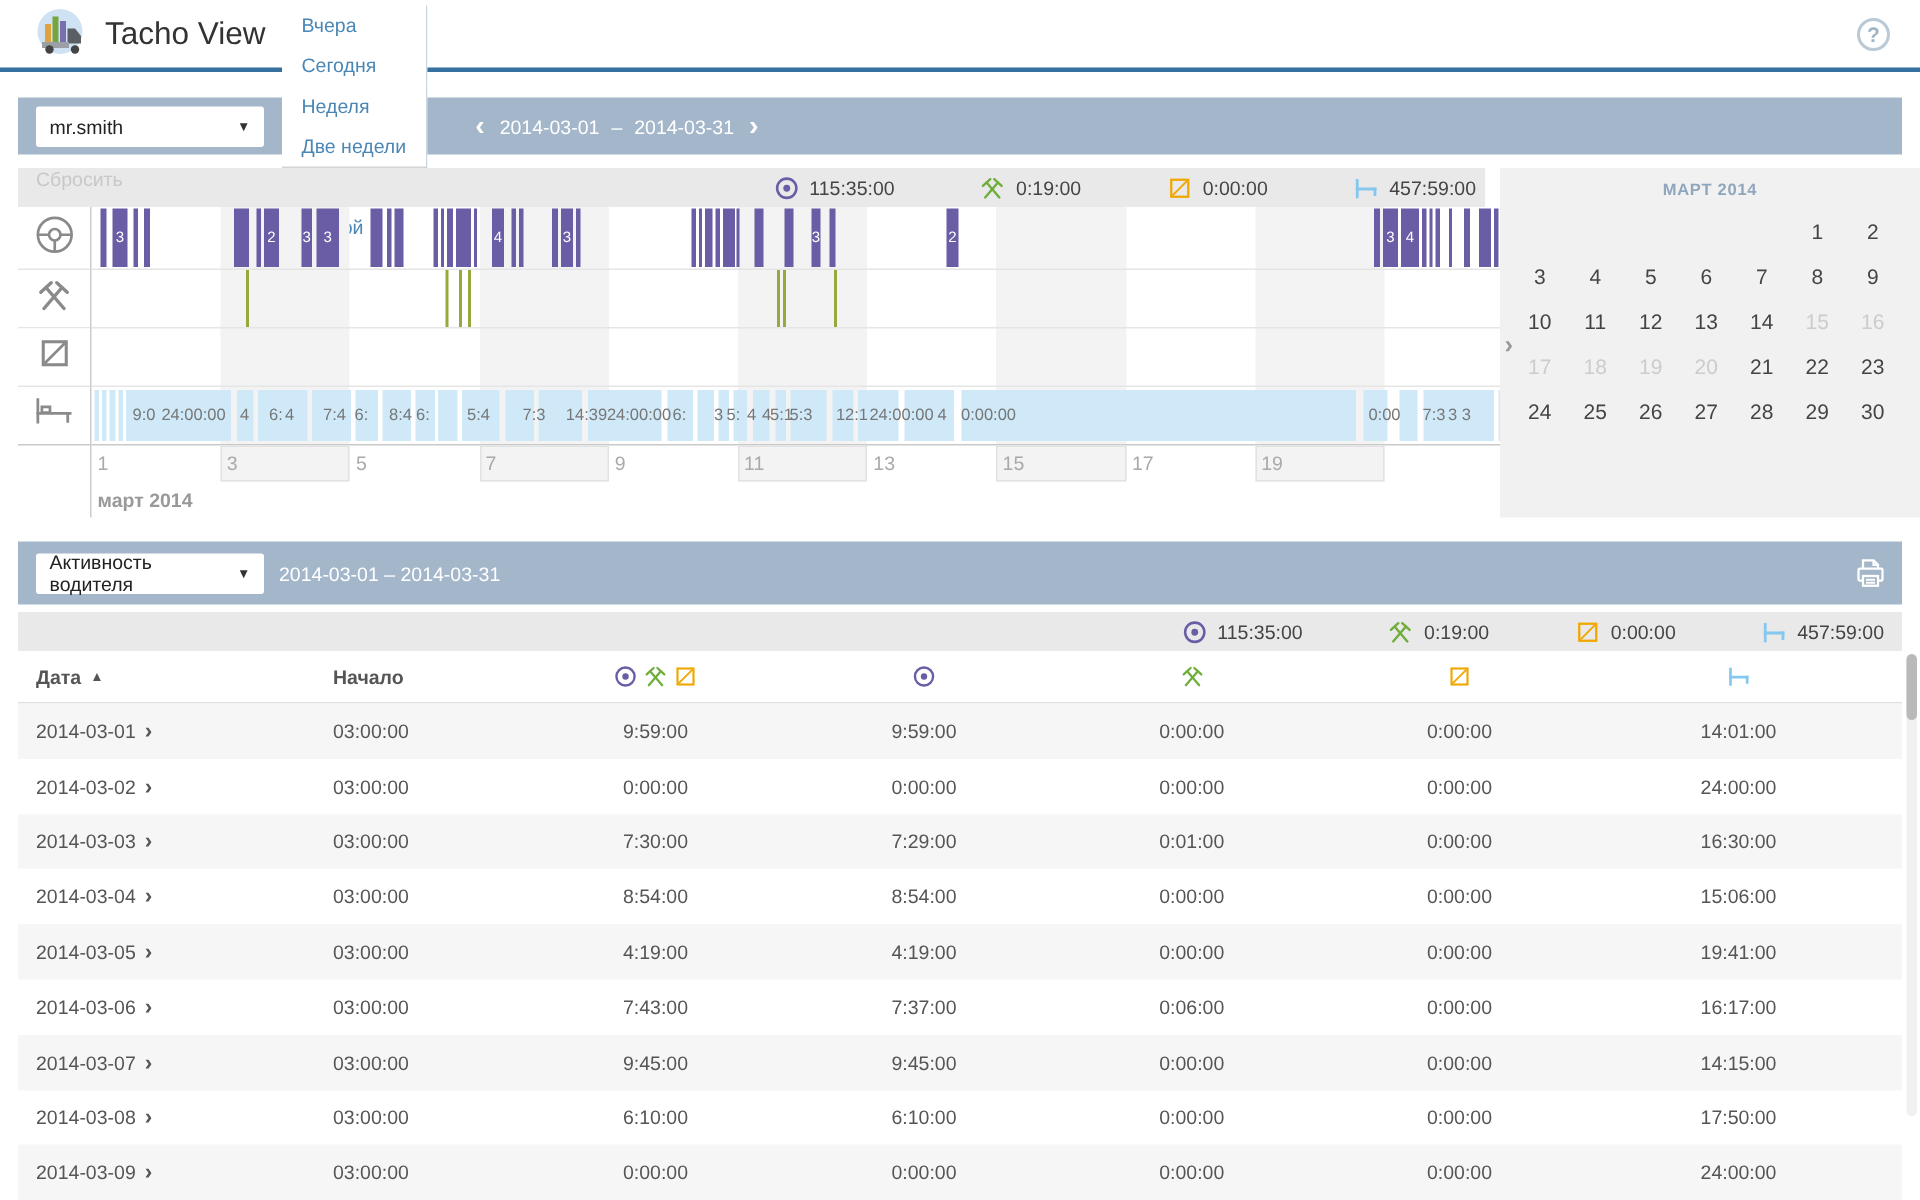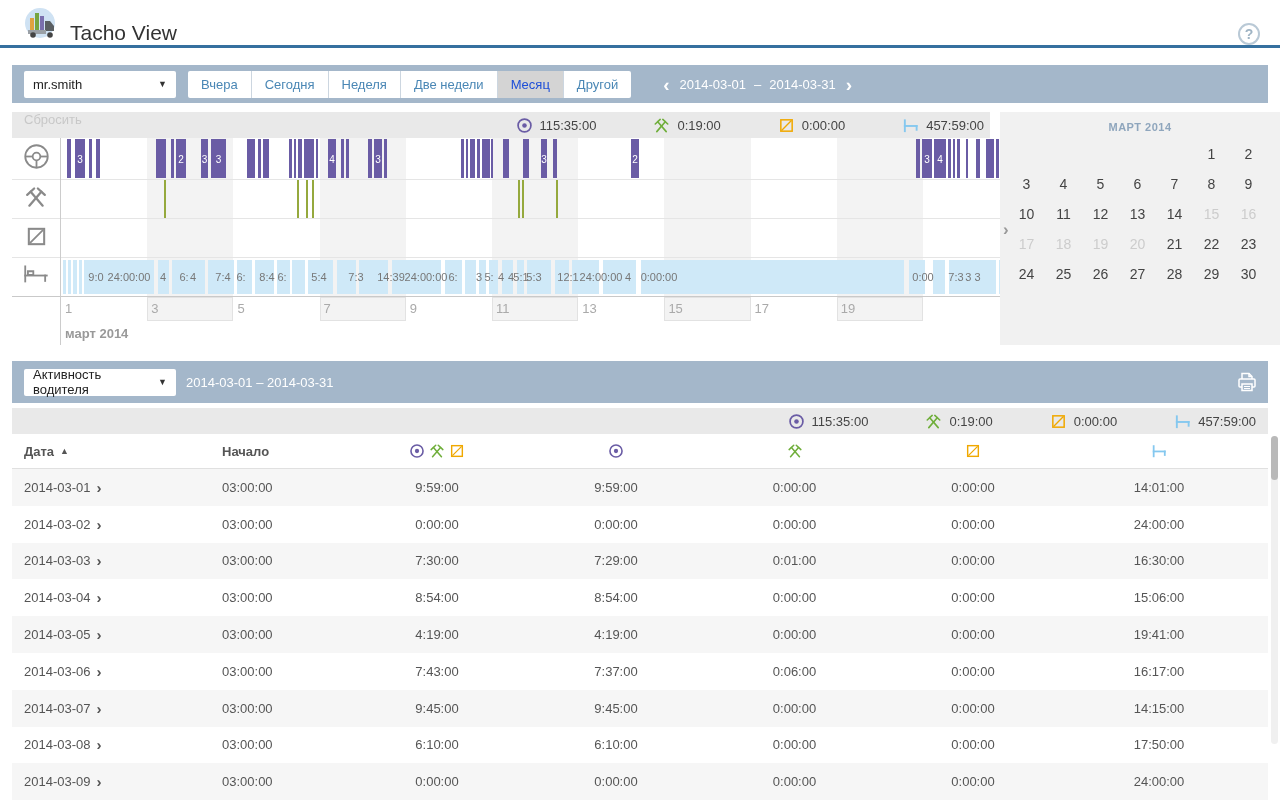--- a/index.html
+++ b/index.html
@@ -1,36 +1,36 @@
 <!DOCTYPE html>
 <html><head>
 <meta charset="utf-8">
 <style>
   * { box-sizing: border-box; margin: 0; padding: 0; }
   html,body { width:1280px; height:800px; overflow:hidden; background:#fff;
     font-family:"Liberation Sans", sans-serif; }
 
   
   .app-header { height:48px; border-bottom:3px solid #35709f; display:flex;
-    align-items:flex-end; padding:0 20px; background:#fff; }
+    align-items:center; padding:0 20px; background:#fff; }
   .logo { width:40px; height:40px; margin-right:10px; }
   .app-title { font-size:21px; color:#333; }
   .help-btn { margin-left:auto; width:22px; height:22px; border:2px solid #b9c9d6;
     border-radius:50%; color:#9fb4c4; font-size:14px; font-weight:bold;
     display:flex; align-items:center; justify-content:center; cursor:pointer; }
 
   
   .toolbar { background:#a4b7ca; display:flex; align-items:center; margin:0 12px; }
   .toolbar1 { height:38px; margin-top:17px; }
   .toolbar2 { height:42px; margin-top:16px; }
   .select { background:#fff; width:152px; height:27px; margin-left:12px;
     display:flex; align-items:center; justify-content:space-between;
     padding:0 9px; font-size:13px; color:#222; border-radius:2px; cursor:pointer; }
   .select .arr { font-size:9px; color:#333; }
-  .btn-group { display:flex; margin-left:12px; border-radius:2px; overflow:hidden; }
+  .btn-group { display:flex; margin-left:12px; border-radius:2px; overflow:hidden;flex-direction:column; }
   .range-btn { background:#fff; color:#4a87b5; font-size:13px; height:27px;
     line-height:27px; padding:0 13px; border-right:1px solid #ccd6e0; cursor:pointer;
     white-space:nowrap; }
   .range-btn:last-child { border-right:none; }
   .range-btn.active { background:#d4d4d4; color:#1d4ed8; }
   .date-nav { display:flex; align-items:center; margin-left:26px; color:#fff;
     font-size:13px; }
   .date-nav .chev { font-size:19px; font-weight:bold; line-height:1;
     padding:0 6px; cursor:pointer; }
   .date-nav .d { padding:0 4px; }

